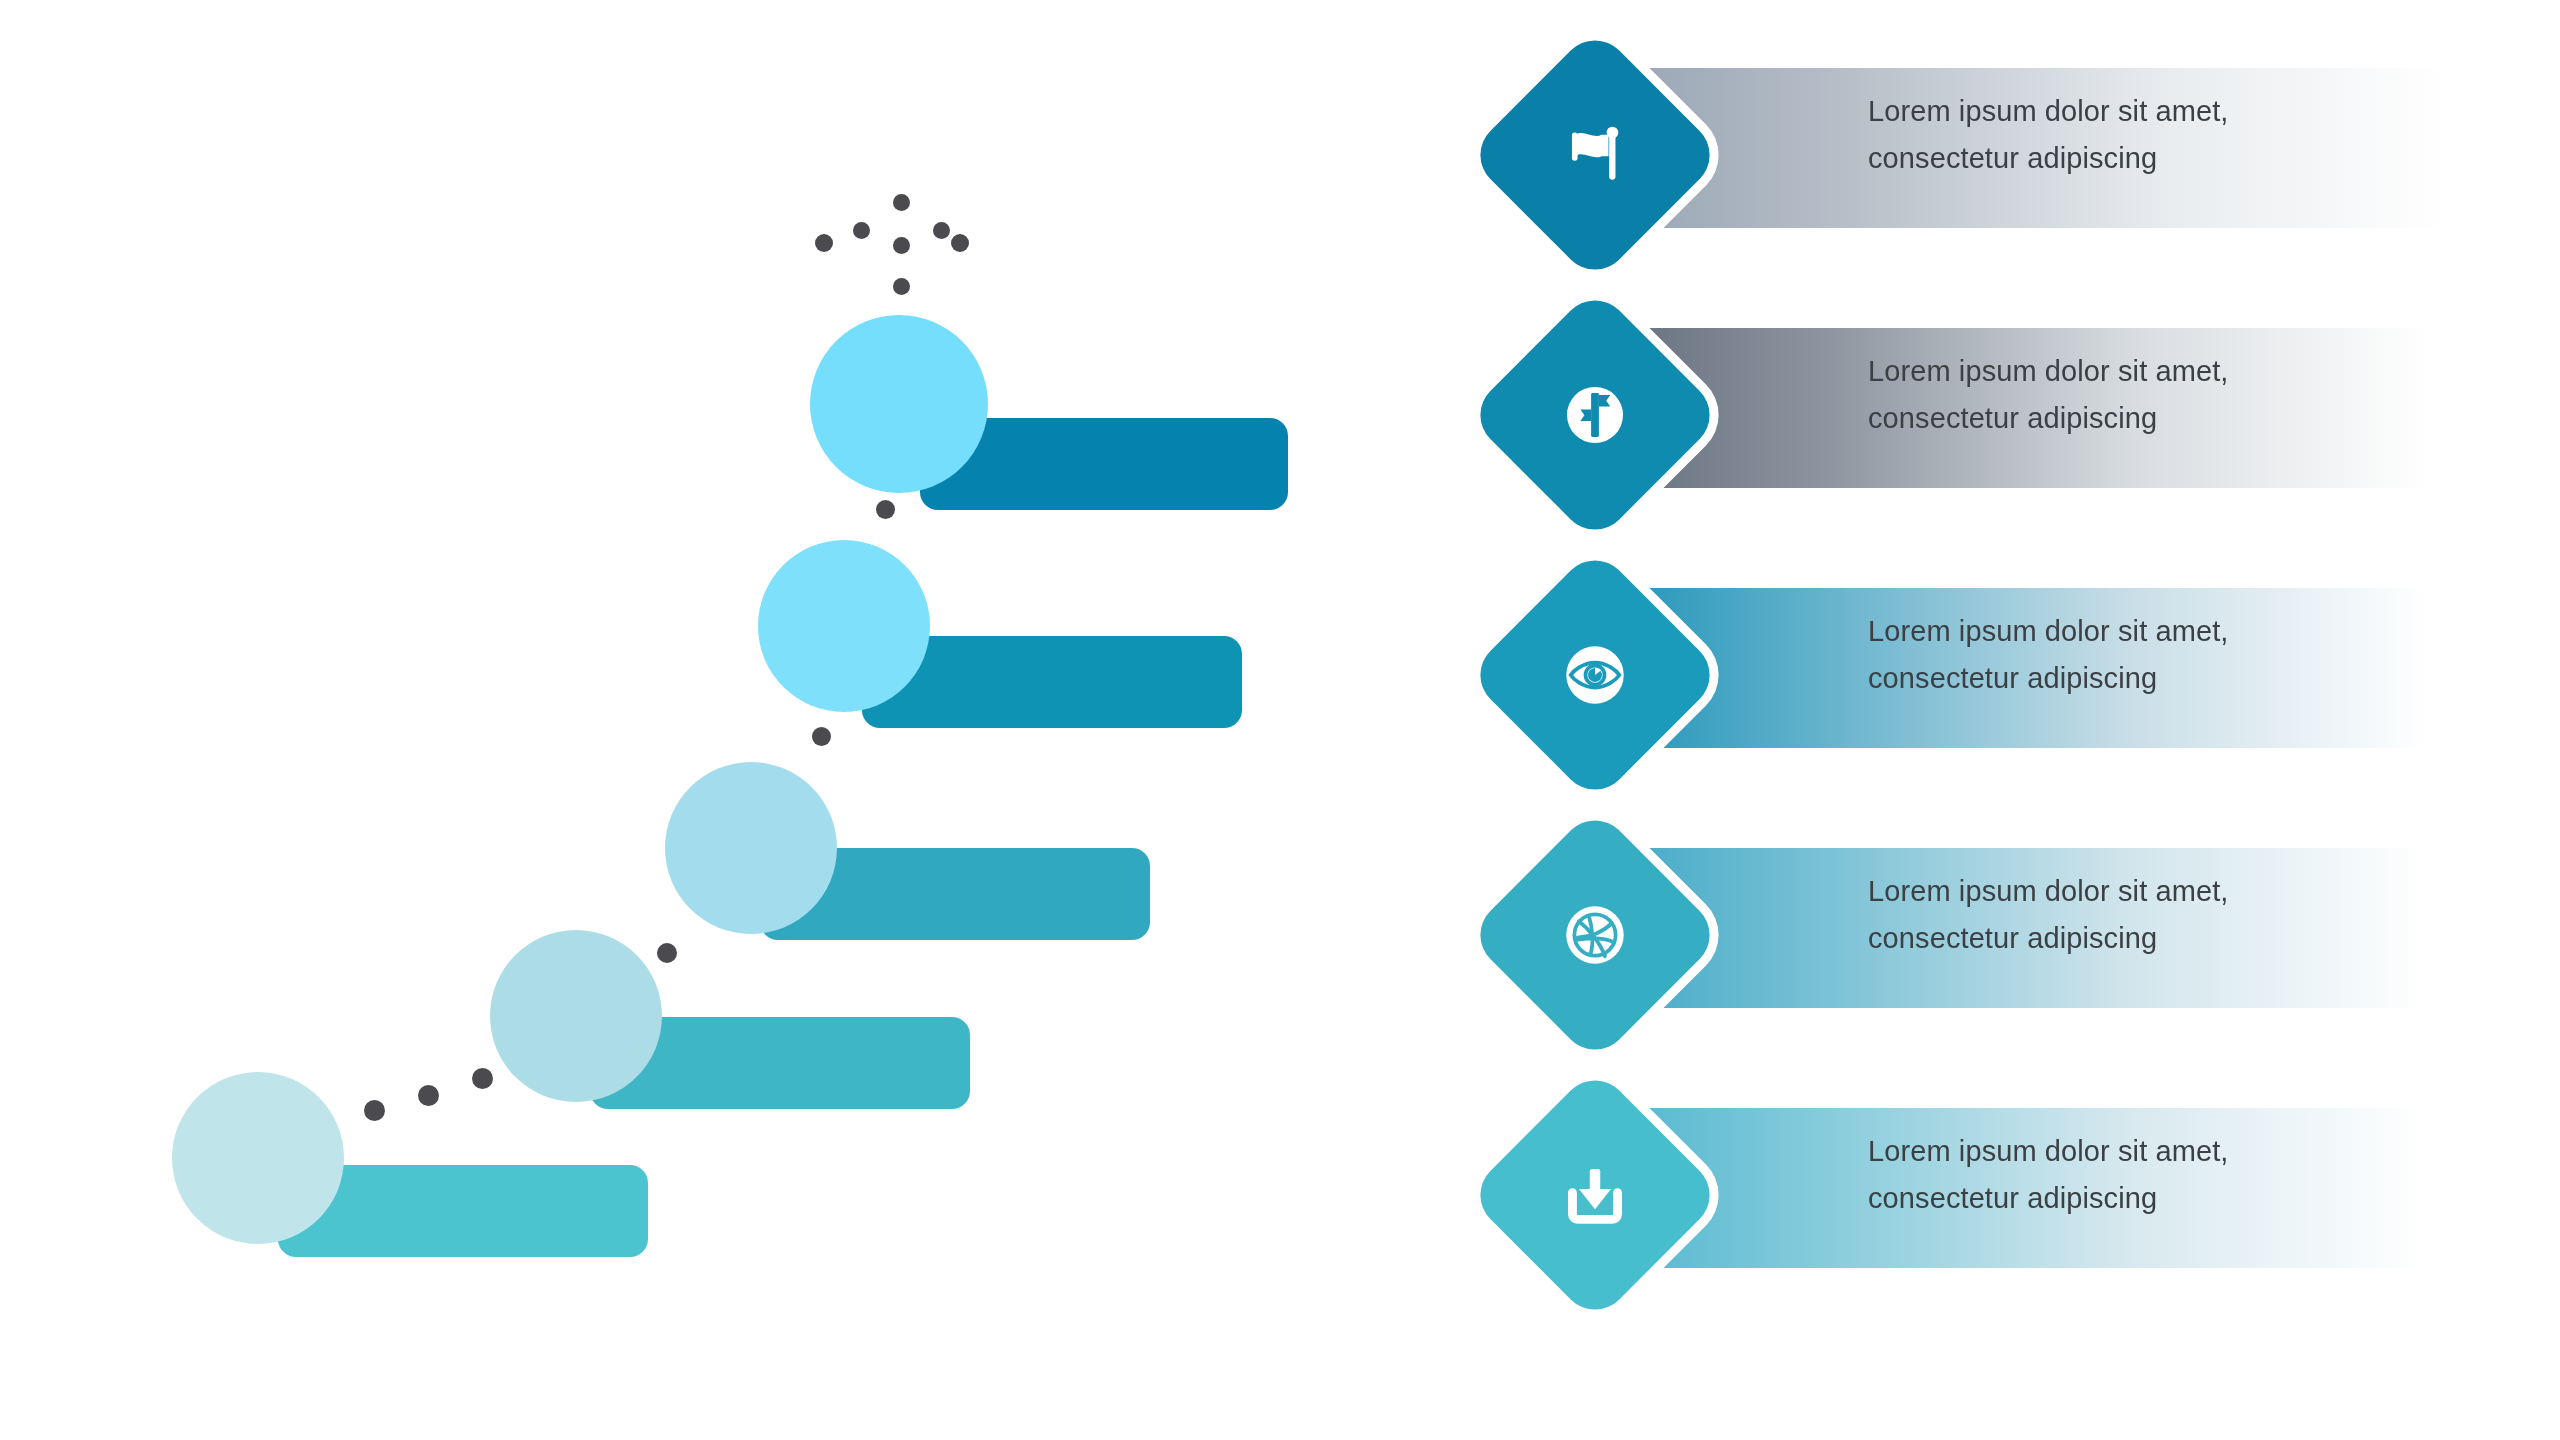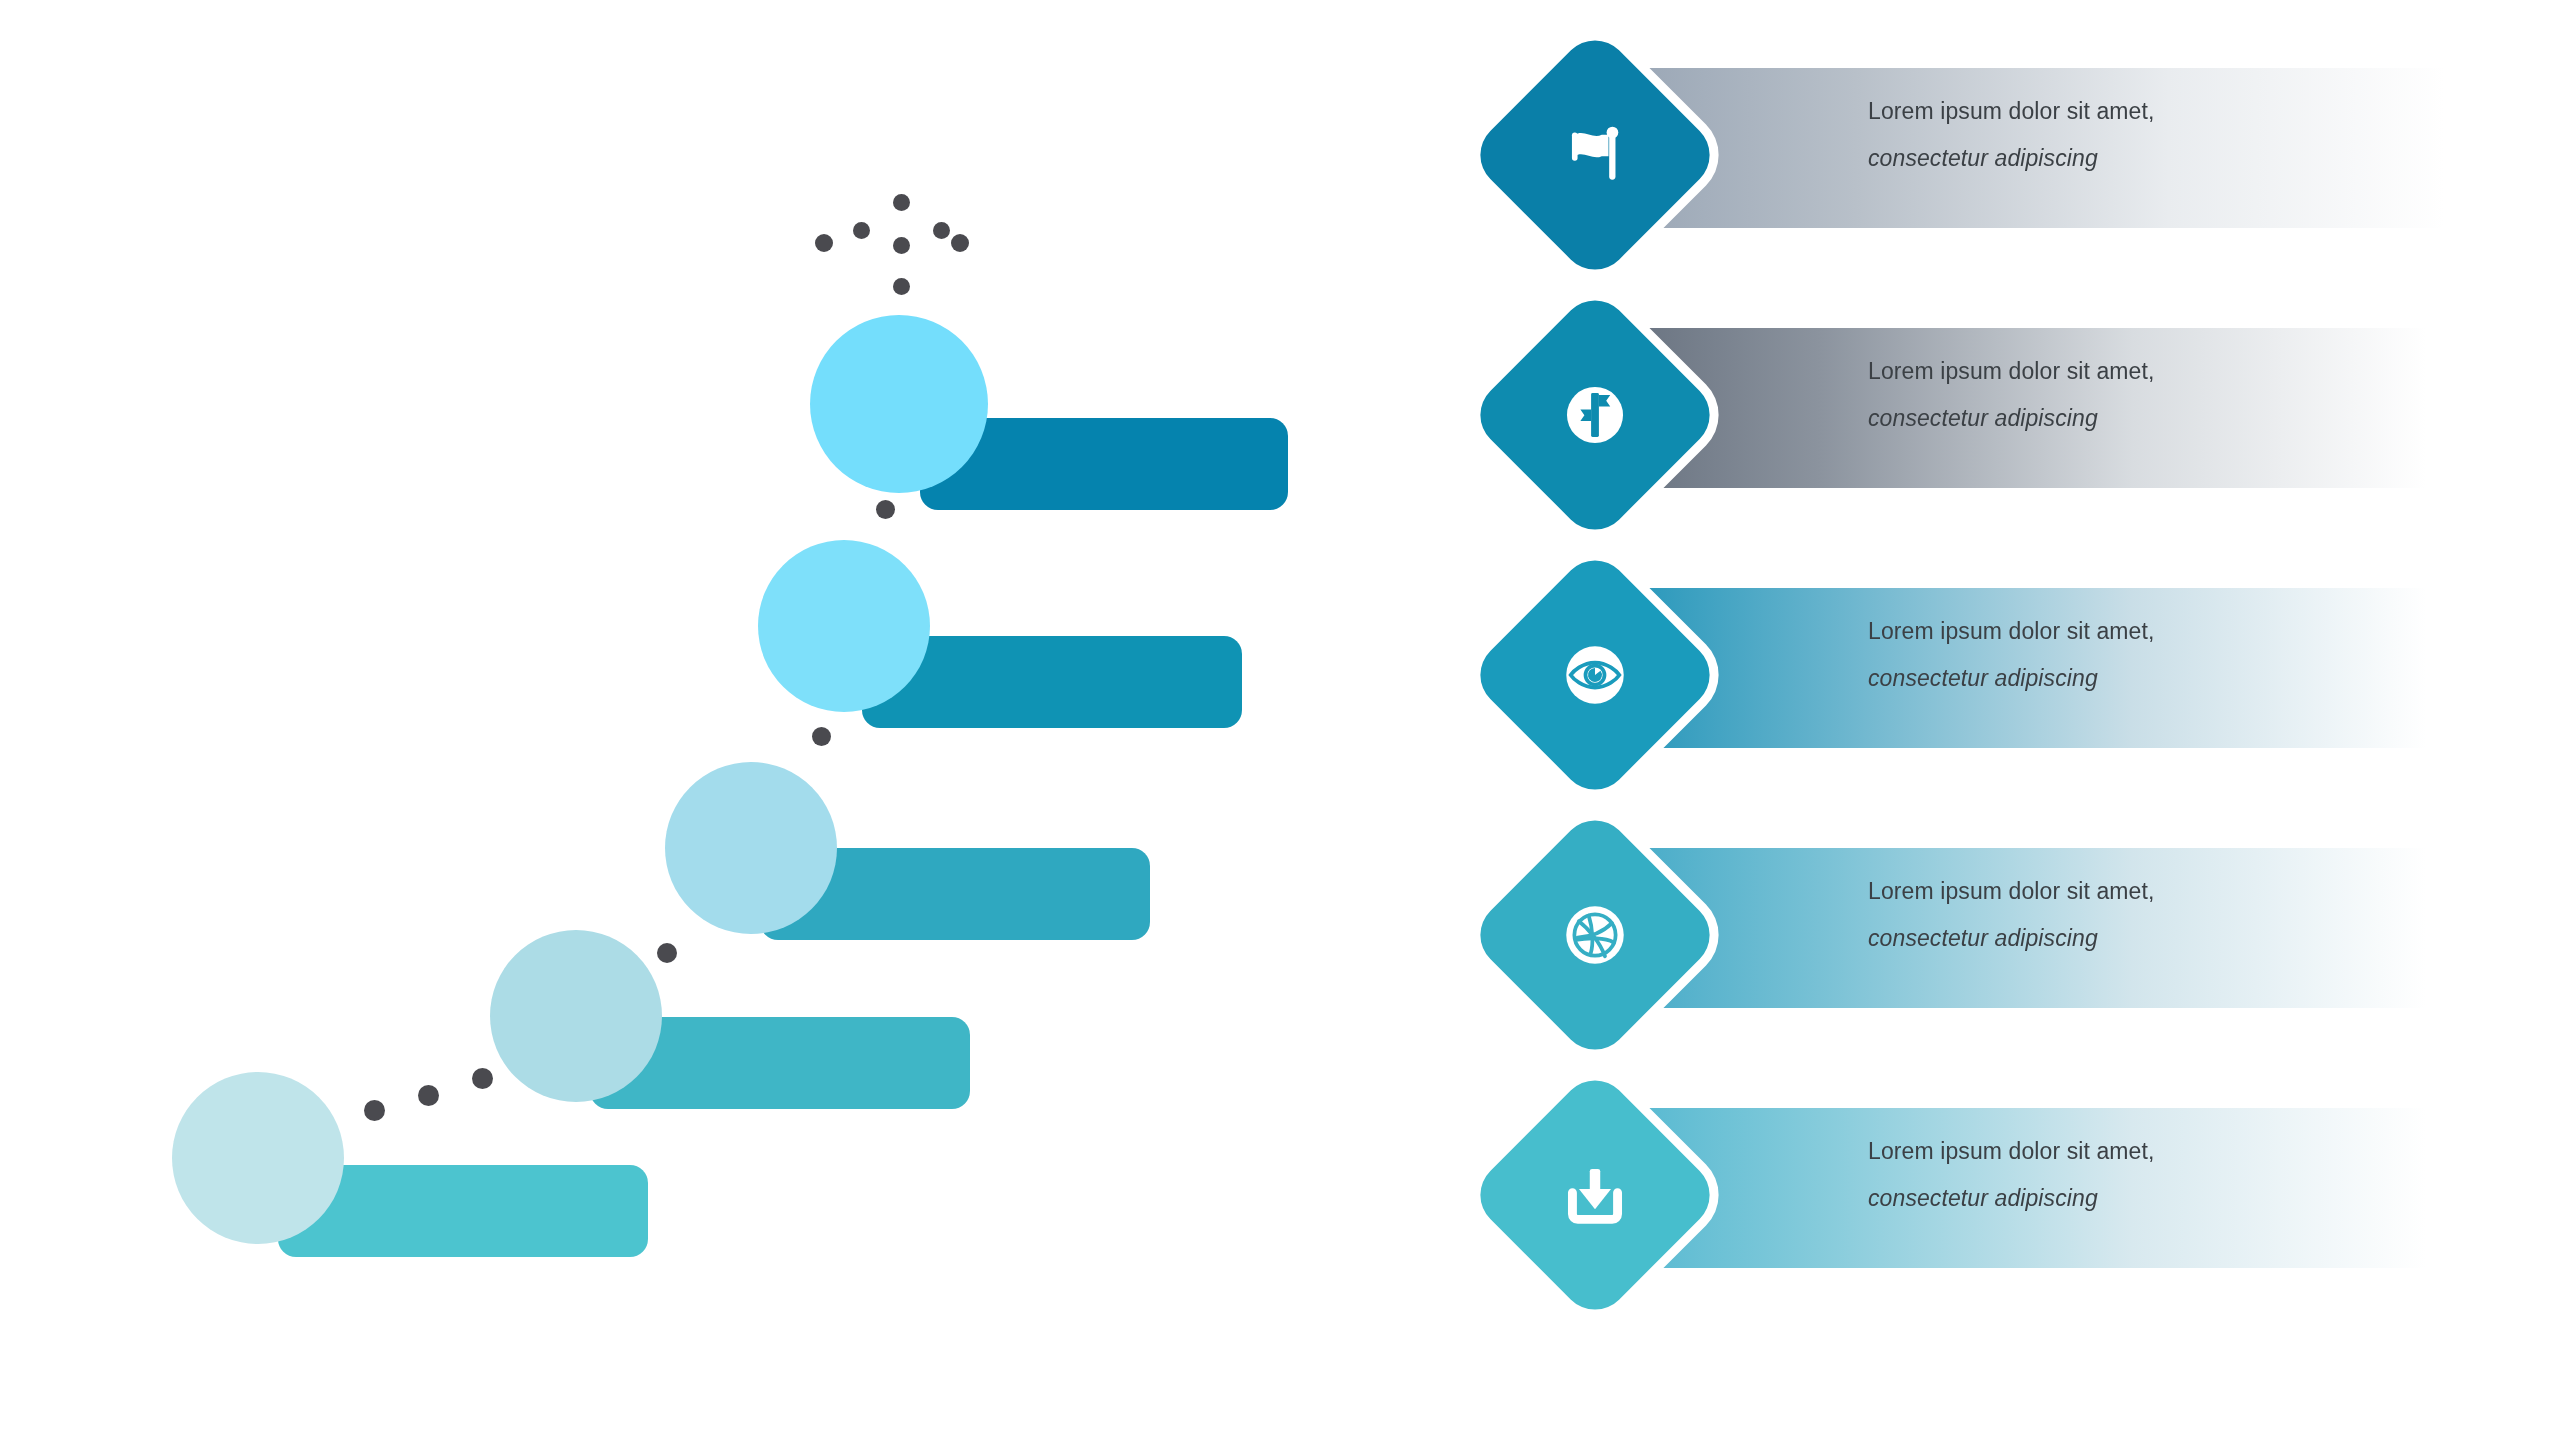--- a/index.html
+++ b/index.html
@@ -76,26 +76,26 @@
     pointer-events:none;
   }
   .dia-icon svg{display:block;}
 
   .rtext{
     position:absolute;
     left:418px;
     top:78px;
     width:540px;
     color:#3b4045;
-    font-size:23px;
+    font-size:29px;
     line-height:47px;
     letter-spacing:0.1px;
     z-index:5;
   }
-  .rtext .l2{display:block;font-style:italic;}
+  .rtext .l2{display:block;}
 </style>
 </head>
 <body>
 
 <div id="stage">
 
   <div class="stair-panel">
 
     <div>
       <div class="trail-dot" style="left:893px;top:194px;width:17px;height:17px;"></div>

